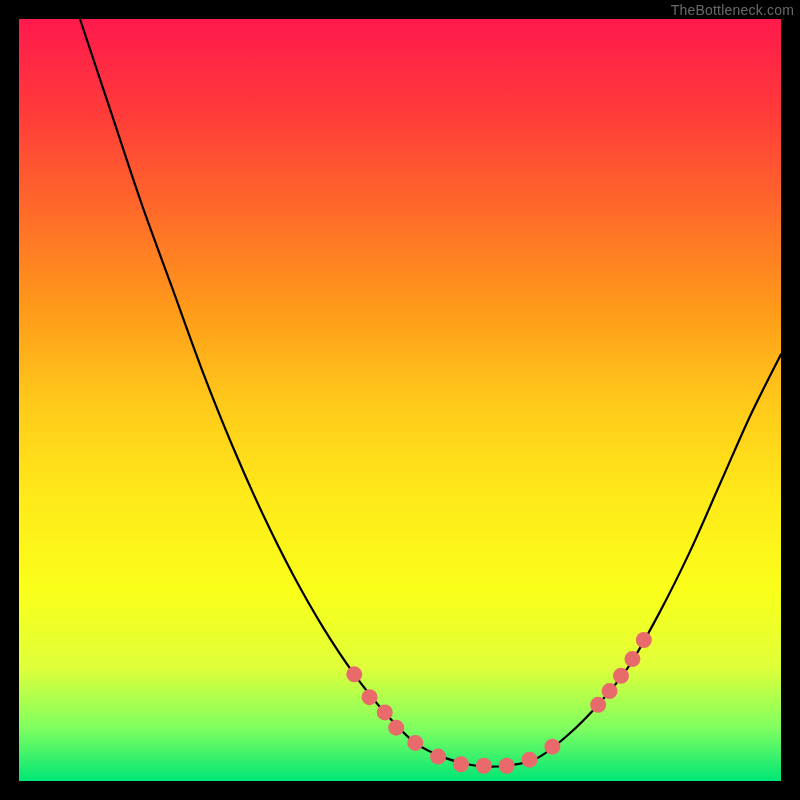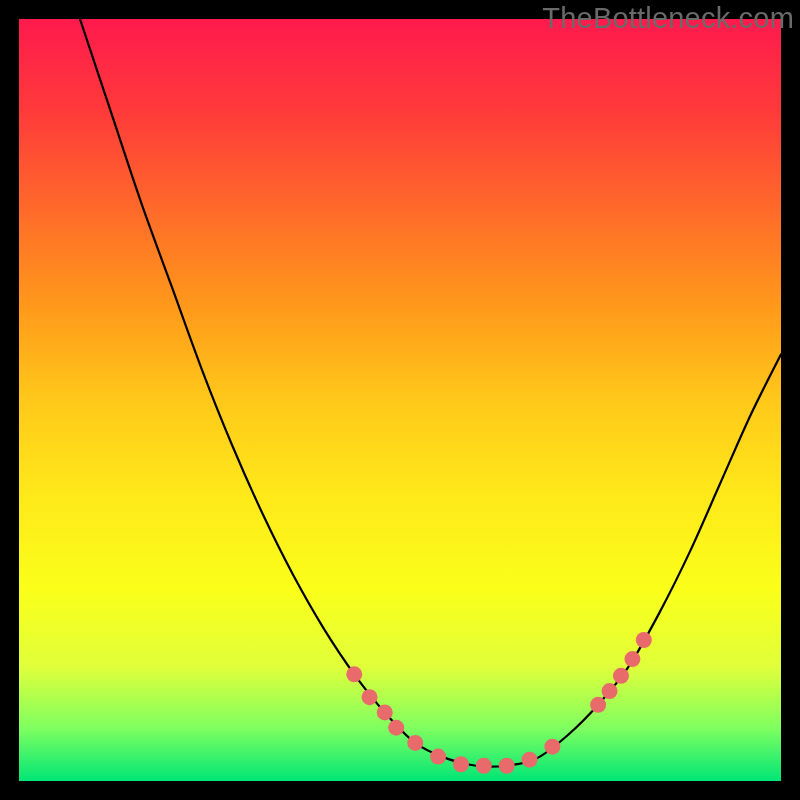--- a/index.html
+++ b/index.html
@@ -20,21 +20,21 @@
       #faff1a 75%,
       #e0ff3a 85%,
       #80ff60 93%,
       #00e676 100%);
   }
   .watermark {
     position: absolute;
     top: 2px;
     right: 6px;
     color: #6a6a6a;
-    font-size: 29px;
+    font-size: 14px;
     font-weight: 500;
     letter-spacing: 0.2px;
     z-index: 10;
   }
   svg.overlay {
     position: absolute;
     left: 19px;
     top: 19px;
     width: 762px;
     height: 762px;

